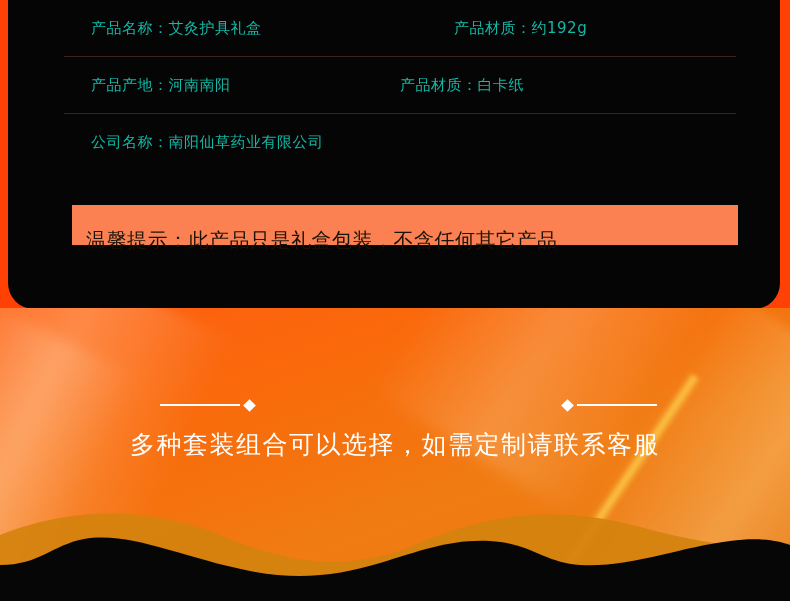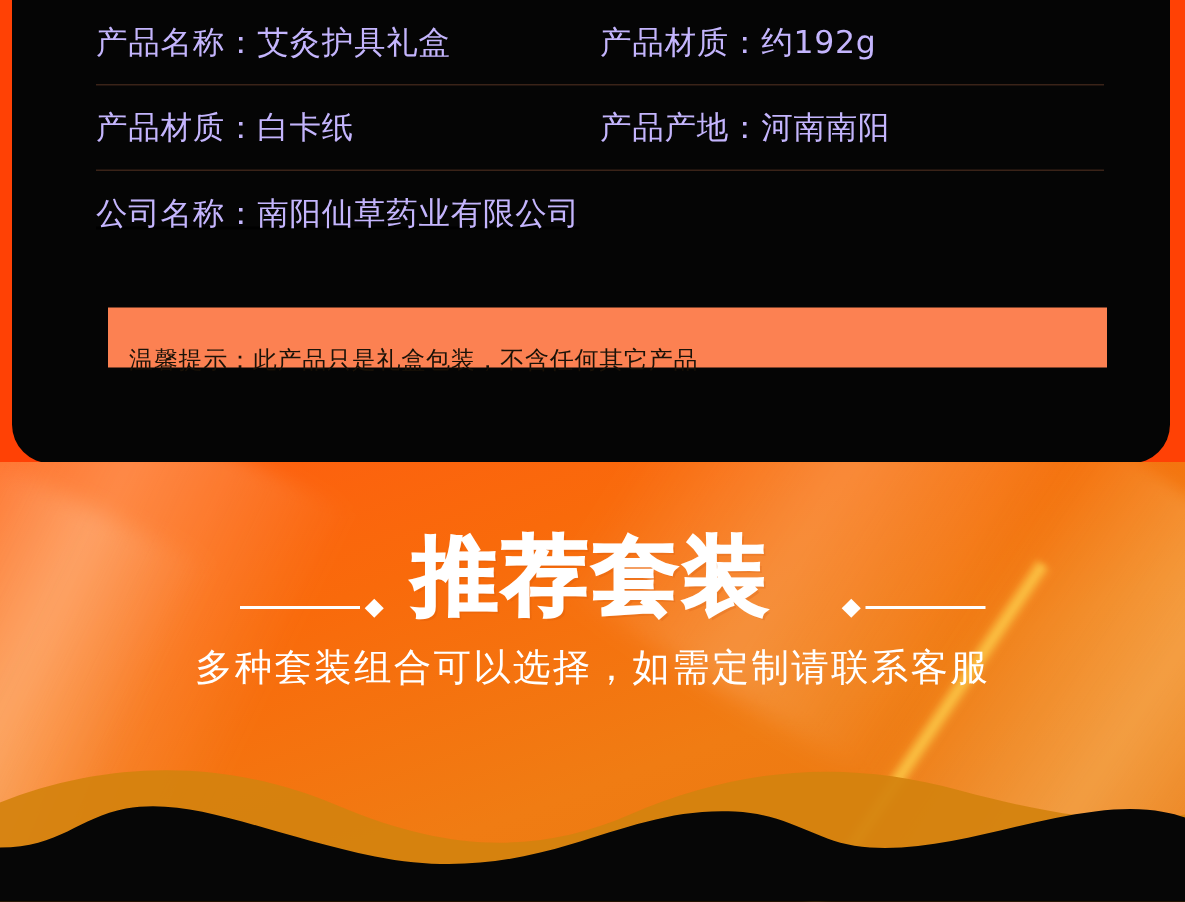--- a/index.html
+++ b/index.html
@@ -46,42 +46,43 @@
     box-sizing: border-box;
     height: 57px;
     margin-left: 56px;
     width: 672px;
     display: flex;
     align-items: center;
     border-bottom: 1px solid #3a2318;
   }
   .spec-row.no-rule { border-bottom: none; text-decoration: underline; }
   .spec-cell {
-    color: #c4b5fd;
-    font-size: 21px;
+    color: #14b8a6;
+    font-size: 15px;
     letter-spacing: 0.5px;
     white-space: nowrap;
     line-height: 1;
+    margin-left: 27px;
   }
   .spec-cell.col-a { width: 336px; flex: 0 0 336px; }
   .spec-cell.col-b { flex: 1 1 auto; }
 
   #notice-box {
     position: absolute;
     left: 64px;
     top: 205px;
     width: 666px;
     height: 40px;
     background: #FC8152;
     display: flex;
     align-items: center;
   }
   #notice-text {
     color: #1a1208;
-    font-size: 16px;
+    font-size: 20px;
     padding-left: 14px;
     letter-spacing: 0.5px;
     white-space: nowrap;
     line-height: 1;
     margin-top: 29px;
   }
 
   
   #banner {
     position: absolute;
@@ -195,22 +196,22 @@
     <div id="spec-panel">
 
       <div class="spec-rows">
 
         <div class="spec-row">
           <div class="spec-cell col-a">产品名称：艾灸护具礼盒</div>
           <div class="spec-cell col-b">产品材质：约192g</div>
         </div>
 
         <div class="spec-row">
+          <div class="spec-cell col-b">产品产地：河南南阳</div>
           <div class="spec-cell col-a">产品材质：白卡纸</div>
-          <div class="spec-cell col-b">产品产地：河南南阳</div>
         </div>
 
         <div class="spec-row no-rule">
           <div class="spec-cell col-a">公司名称：南阳仙草药业有限公司</div>
           <div class="spec-cell col-b"></div>
         </div>
 
       </div>
 
       <div id="notice-box">
@@ -231,23 +232,20 @@
     <div class="deco" id="deco-left">
       <div class="deco-line"></div>
       <div class="deco-diamond"></div>
     </div>
 
     <div class="deco" id="deco-right">
       <div class="deco-diamond"></div>
       <div class="deco-line"></div>
     </div>
 
-    <div id="title-block">
-      <span id="banner-title">推荐套装</span>
-    </div>
 
     <div id="banner-subtitle">多种套装组合可以选择，如需定制请联系客服</div>
 
     <svg id="waves" viewBox="0 0 790 110" preserveAspectRatio="none">
       <path d="M0,44 C70,16 150,14 225,46 C300,78 360,78 420,52 C490,22 560,14 640,36 C700,52 750,60 790,52 L790,110 L0,110 Z" fill="#D4820E" opacity="0.92"></path>
       <path d="M0,74 C40,74 52,54 84,48 C130,40 180,66 250,80 C300,90 340,84 380,72 C420,60 450,48 490,50 C530,52 545,72 580,74 C630,77 680,56 730,50 C760,46 778,50 790,54 L790,110 L0,110 Z" fill="#060606"></path>
     </svg>
 
   </div>
 

